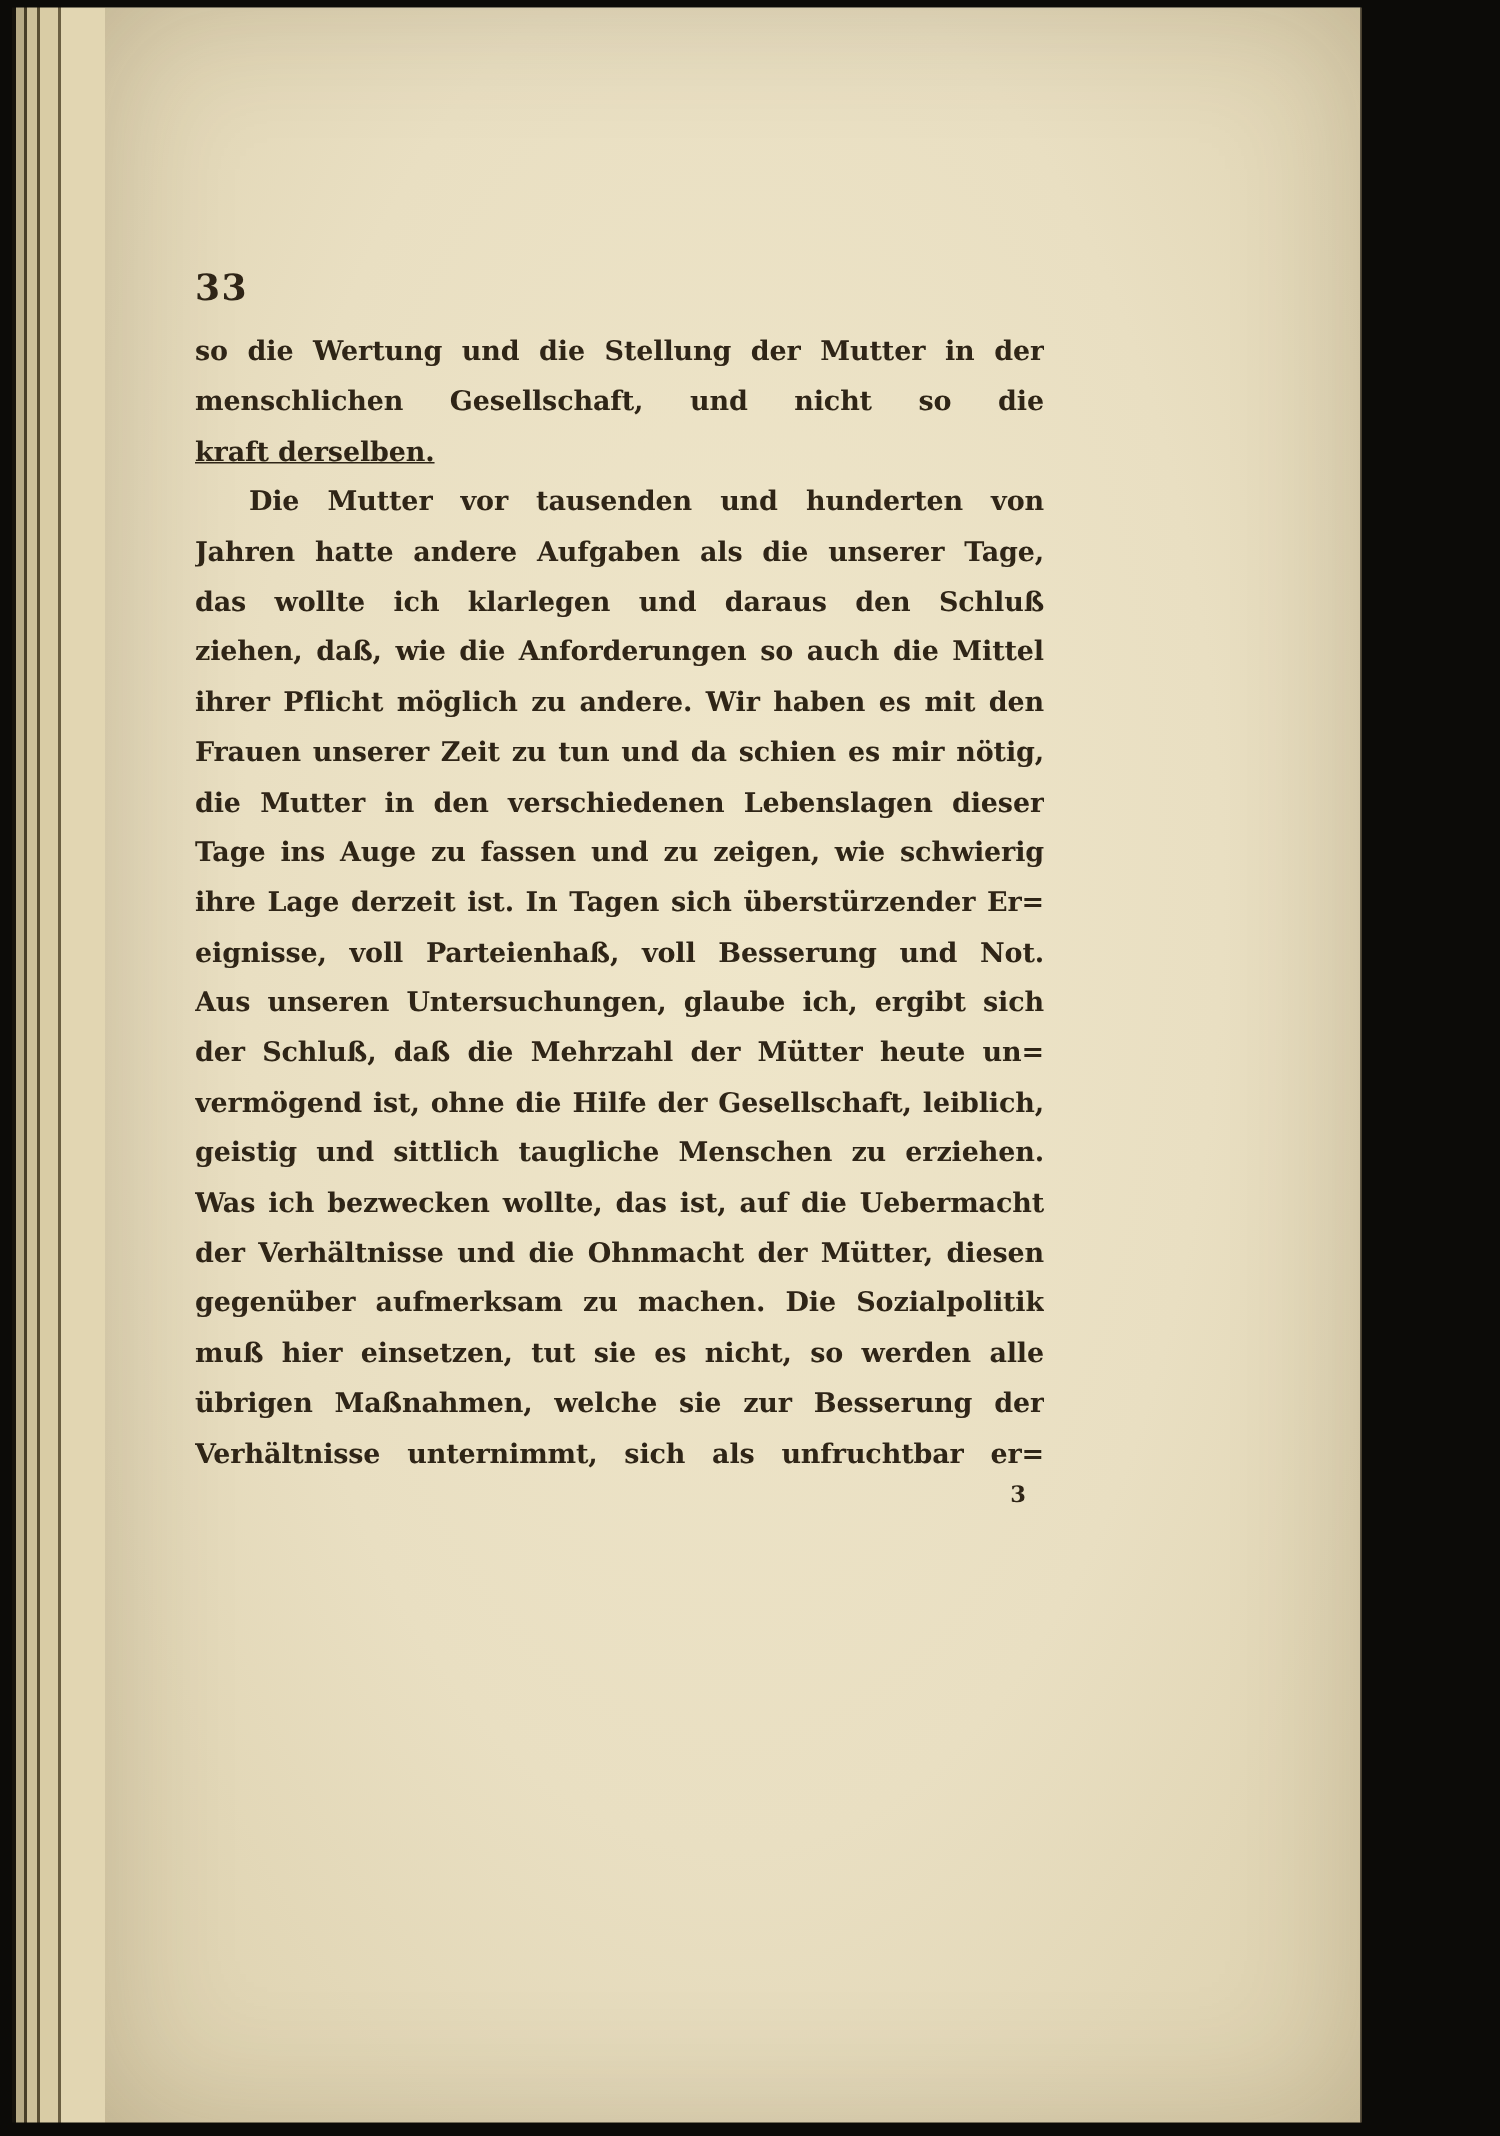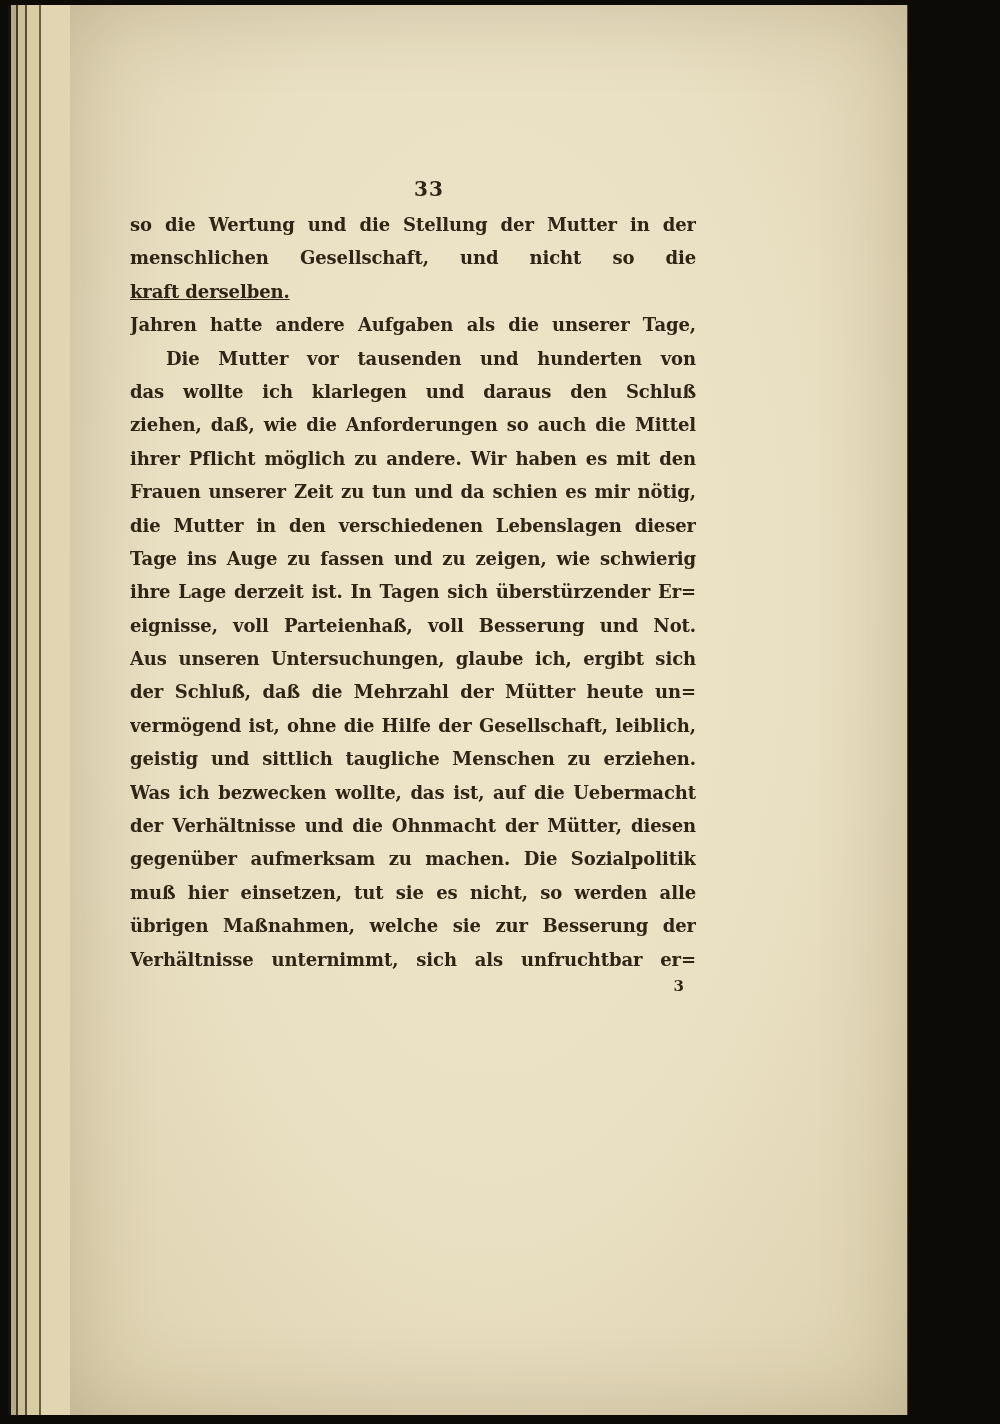--- a/index.html
+++ b/index.html
@@ -28,28 +28,27 @@
 
   
   .page {
     position:absolute; left:70px; top:5px; width:838px; height:1410px;
     background:radial-gradient(ellipse at 50% 42%, #efe6ca 0%, #e9dfc2 55%, #dcd0ad 100%);
     box-shadow:inset 0 0 90px rgba(70,50,20,.20);
     border-right:1px solid #4a4130;
   }
 
   .page-number {
-    position:absolute; top:172px; left:76px; width:566px;
-    text-align:center;
-    font-size:20px; font-weight:bold; color:#2f2517;
+    position:absolute; top:172px; left:60px; width:566px;
+    font-size:24px; font-weight:bold; color:#2f2517;
     letter-spacing:1px;
   }
 
   .text-block {
-    position:absolute; top:203px; left:60px; width:566px;
+    position:absolute; top:213px; left:60px; width:566px;
     color:#2f2517;
   }
   .line {
     font-size:18px; font-weight:bold;
     line-height:33.4px; height:33.4px;
     text-align:justify; text-align-last:justify;
     letter-spacing:-0.1px;
     overflow:hidden;
   }
   .line.last { text-align-last:left;text-decoration:underline; }
@@ -67,22 +66,22 @@
 <div class="scan">
   <div class="edge-stack"></div>
 
   <div class="page">
     <div class="page-number">33</div>
 
     <div class="text-block">
       <div class="line">so die Wertung und die Stellung der Mutter in der</div>
       <div class="line">menschlichen Gesellschaft, und nicht so die Anforderun=</div>
       <div class="line last">kraft derselben.</div>
+      <div class="line indent">Die Mutter vor tausenden und hunderten von</div>
       <div class="line">Jahren hatte andere Aufgaben als die unserer Tage,</div>
-      <div class="line indent">Die Mutter vor tausenden und hunderten von</div>
       <div class="line">das wollte ich klarlegen und daraus den Schluß</div>
       <div class="line">ziehen, daß, wie die Anforderungen so auch die Mittel</div>
       <div class="line">ihrer Pflicht möglich zu andere. Wir haben es mit den</div>
       <div class="line">Frauen unserer Zeit zu tun und da schien es mir nötig,</div>
       <div class="line">die Mutter in den verschiedenen Lebenslagen dieser</div>
       <div class="line">Tage ins Auge zu fassen und zu zeigen, wie schwierig</div>
       <div class="line">ihre Lage derzeit ist. In Tagen sich überstürzender Er=</div>
       <div class="line">eignisse, voll Parteienhaß, voll Besserung und Not.</div>
       <div class="line">Aus unseren Untersuchungen, glaube ich, ergibt sich</div>
       <div class="line">der Schluß, daß die Mehrzahl der Mütter heute un=</div>

